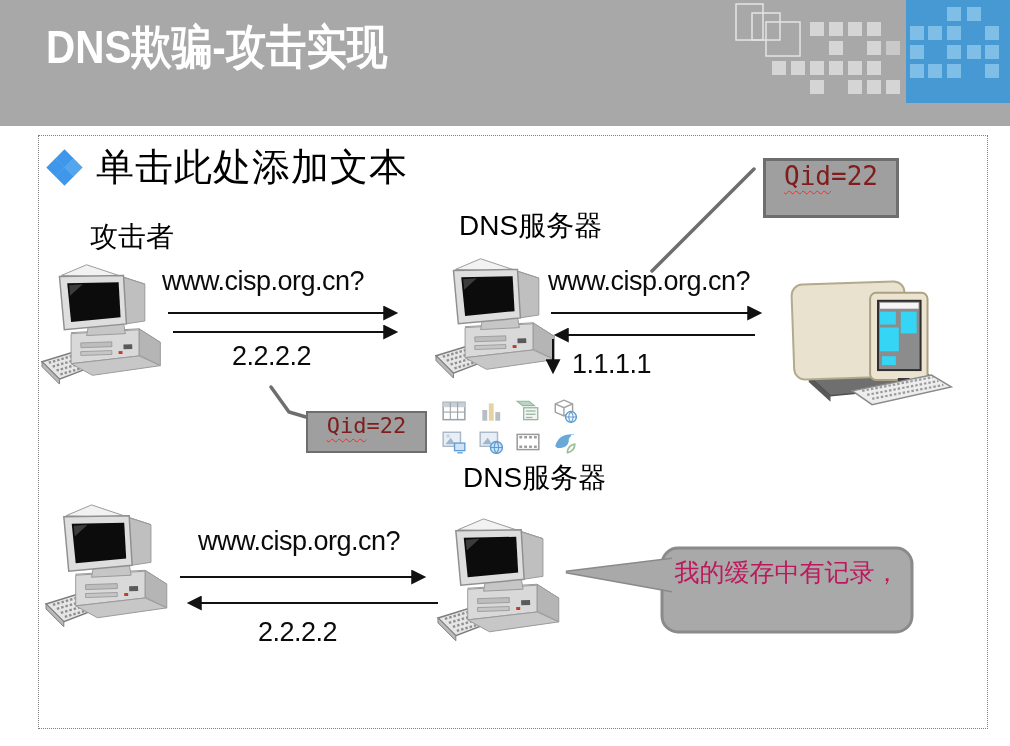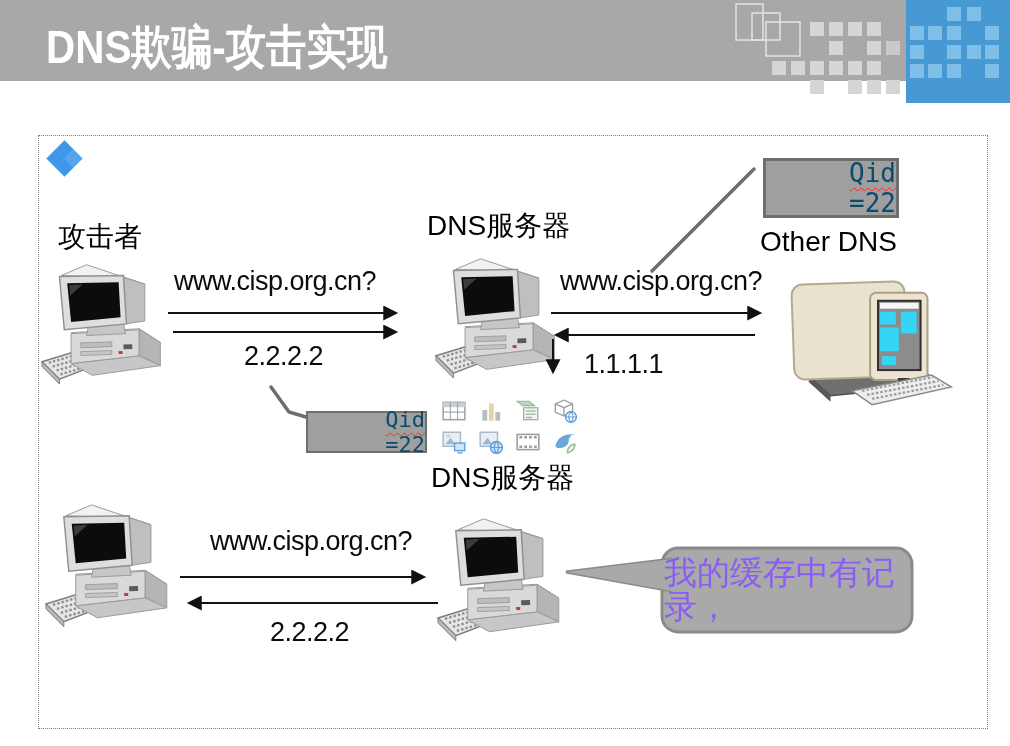--- a/index.html
+++ b/index.html
@@ -1,66 +1,66 @@
 <!DOCTYPE html>
 <html><head>
 <meta charset="utf-8">
 <style>
   html,body{margin:0;padding:0;background:#fff;}
   .page{position:relative;width:1010px;height:746px;background:#ffffff;overflow:hidden;
         font-family:"Liberation Sans","DejaVu Sans",sans-serif;color:#111;}
 
   
-  .hdr{position:absolute;left:0;top:0;width:1010px;height:81px;background:#a8a8a8;}
+  .hdr{position:absolute;left:0;top:0;width:1010px;height:126px;background:#a8a8a8;}
   .hdr-title{position:absolute;left:46px;top:16px;font-size:47px;font-weight:bold;color:#ffffff;
              letter-spacing:0px;transform:scaleX(.86);transform-origin:left center;white-space:nowrap;}
   .hdr-decor{position:absolute;left:726px;top:0;width:180px;height:103px;}
   .hdr-blue{position:absolute;left:906px;top:0;width:104px;height:103px;background:#4799d3;}
 
   
   .content-box{position:absolute;left:38px;top:135px;width:948px;height:592px;
                border:1px dotted #7f7f7f;background:#ffffff;}
   .bullet-line{position:absolute;left:48px;top:142px;display:flex;align-items:center;gap:14px;}
   .diamond-bullet{position:relative;width:34px;height:34px;flex:0 0 auto;}
   .diamond-bullet i{position:absolute;width:13px;height:13px;background:#3e97e8;transform:rotate(45deg);}
   .diamond-bullet i:nth-child(1){left:10px;top:1px;}
   .diamond-bullet i:nth-child(2){left:1px;top:10px;}
   .diamond-bullet i:nth-child(3){left:19px;top:10px;background:#55a5ee;}
   .diamond-bullet i:nth-child(4){left:10px;top:19px;}
   .bullet-text{font-size:38px;color:#000;letter-spacing:1px;white-space:nowrap;}
 
   
   .lab{position:absolute;white-space:nowrap;}
   .zh{font-family:"Liberation Serif","DejaVu Serif",serif;}
-  .node-label{font-size:28px;color:#000;}
-  .msg{font-size:27px;color:#0b0b0b;letter-spacing:-0.5px;margin-left:12px;}
+  .node-label{font-size:28px;color:#000;margin-left:32px;}
+  .msg{font-size:27px;color:#0b0b0b;letter-spacing:-0.5px;}
 
   .attacker-label{left:58px;top:218px;}
   .dnstop-label{left:427px;top:207px;}
   .otherdns-label{left:760px;top:226px;}
   .client-label{left:64px;top:460px;}
   .dnsbottom-label{left:431px;top:459px;}
 
   .q-top{left:162px;top:266px;}
   .a-top{left:232px;top:341px;}
   .q-mid{left:548px;top:266px;}
   .a-mid{left:572px;top:349px;}
   .q-bot{left:198px;top:526px;}
   .a-bot{left:258px;top:617px;}
 
   
-  .qid{position:absolute;background:#9f9f9f;display:flex;align-items:flex-end;justify-content:center;
-       font-family:"DejaVu Sans Mono","Liberation Mono",monospace;color:#0c4a6e;flex-direction:column;}
+  .qid{position:absolute;background:#9f9f9f;display:flex;align-items:flex-start;justify-content:center;
+       font-family:"DejaVu Sans Mono","Liberation Mono",monospace;color:#7f1d1d;}
   .qid-1{left:763px;top:158px;width:130px;height:54px;border:3px solid #6e6e6e;font-size:26px;}
   .qid-2{left:306px;top:411px;width:117px;height:38px;border:2px solid #6e6e6e;font-size:22px;}
   .qid .pref{text-decoration:underline wavy #ff2a2a 1px;text-underline-offset:5px;}
 
   
-  .bubble-text{position:absolute;left:664px;top:556px;width:246px;
-               font-size:33px;line-height:34px;color:#8b5cf6;}
+  .bubble-text{position:absolute;left:664px;top:556px;width:246px;text-align:center;
+               font-size:25px;line-height:34px;color:#be185d;}
 
   
   .ph-icons{position:absolute;left:441px;top:398px;display:grid;
             grid-template-columns:repeat(4,37px);grid-auto-rows:31px;}
   .ph-icons span{width:26px;height:26px;display:block;cursor:pointer;}
 
   
   .overlay{position:absolute;left:0;top:0;width:1010px;height:746px;pointer-events:none;}
 </style>
 </head>
@@ -122,20 +122,21 @@
 
   <div class="content-box"></div>
 
   <div class="bullet-line">
     <span class="diamond-bullet">
         <i></i>
         <i></i>
         <i></i>
         <i></i>
       </span>
+    <span class="bullet-text">单击此处添加文本</span>
   </div>
 
   <svg class="overlay" viewBox="0 0 1010 746">
     <defs>
       <marker id="arr" viewBox="0 0 10 10" refX="8.5" refY="5" markerWidth="8.5" markerHeight="7.5" orient="auto-start-reverse">
         <path d="M0,0 L10,5 L0,10 z" fill="#111"></path>
       </marker>
 
       <g id="pc">
 
@@ -213,21 +214,20 @@
       <polygon points="672,559 566,572 672,591" fill="#a9a9a9"></polygon>
     </g>
   </svg>
 
   <div class="lab node-label zh attacker-label">攻击者</div>
 
   <div class="lab node-label dnstop-label">
     <span>DNS</span><span class="zh">服务器</span>
   </div>
 
-  <div class="lab node-label otherdns-label">Other DNS</div>
 
 
   <div class="lab node-label dnsbottom-label">
     <span>DNS</span><span class="zh">服务器</span>
   </div>
 
   <div class="lab msg q-top">www.cisp.org.cn?</div>
   <div class="lab msg a-top">2.2.2.2</div>
   <div class="lab msg q-mid">www.cisp.org.cn?</div>
   <div class="lab msg a-mid">1.1.1.1</div>

